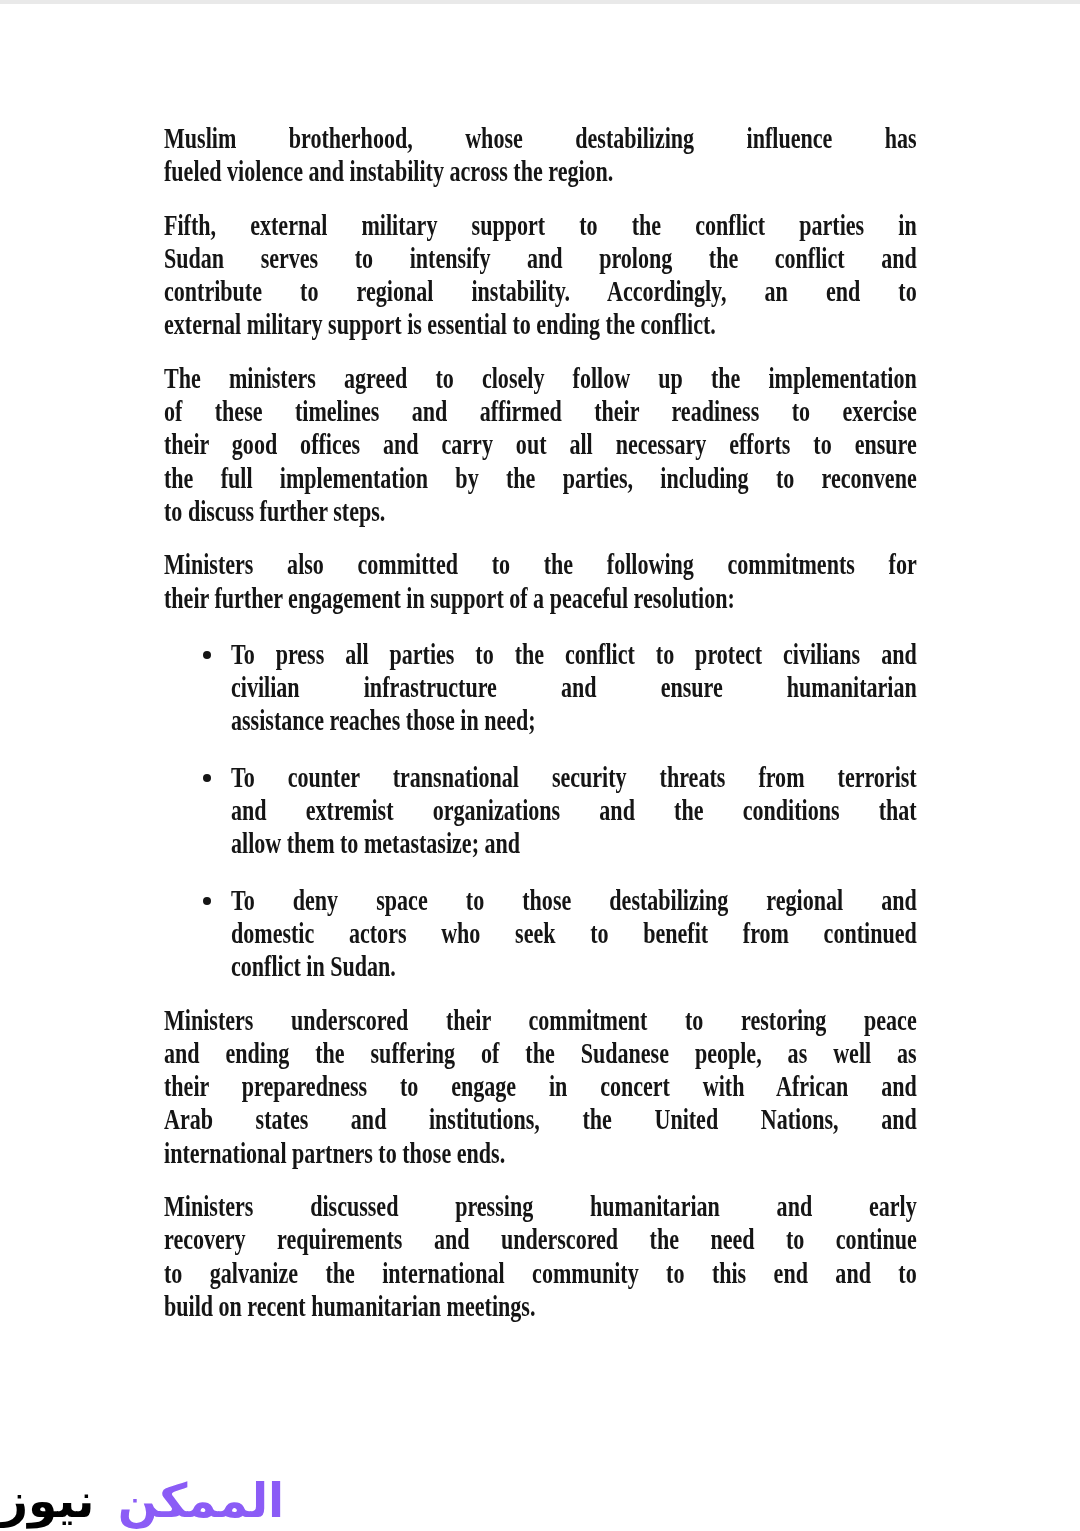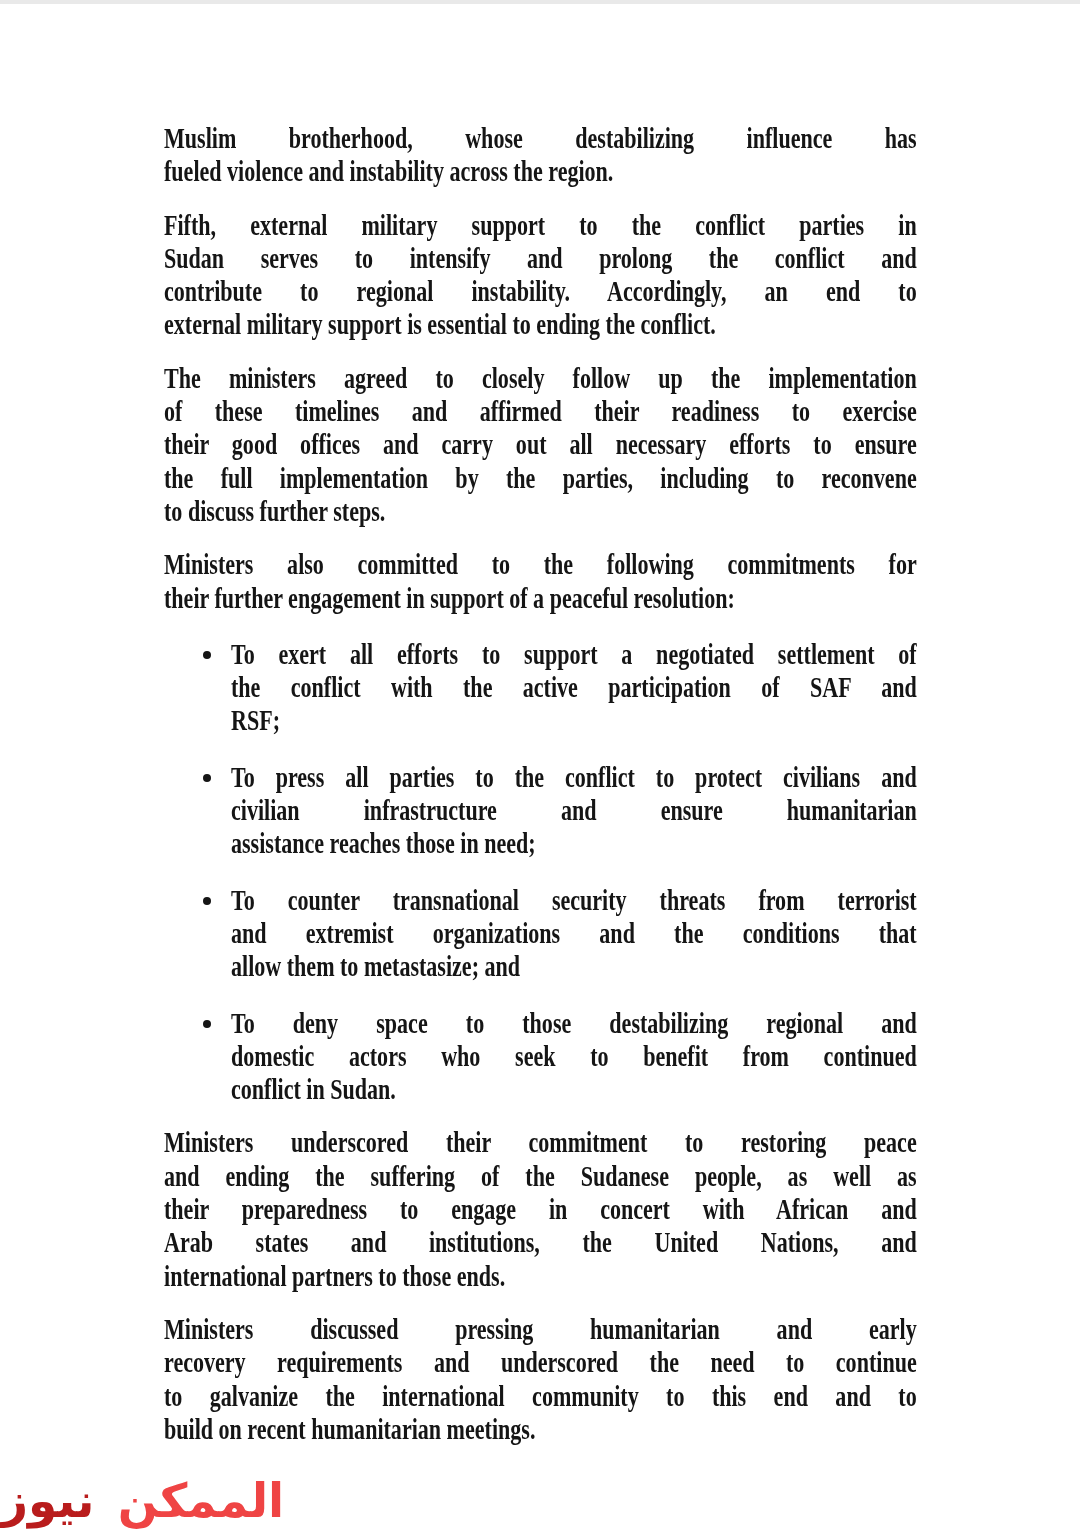--- a/index.html
+++ b/index.html
@@ -96,26 +96,20 @@
       <div class="line">their good offices and carry out all necessary efforts to ensure</div>
       <div class="line">the full implementation by the parties, including to reconvene</div>
       <div class="line last">to discuss further steps.</div>
     </div>
     <div class="block paragraph">
       <div class="line">Ministers also committed to the following commitments for</div>
       <div class="line last">their further engagement in support of a peaceful resolution:</div>
     </div>
     <div class="block bullet">
       <span class="dot"></span>
-      <div class="line">To exert all efforts to support a negotiated settlement of</div>
-      <div class="line">the conflict with the active participation of SAF and</div>
-      <div class="line last">RSF;</div>
-    </div>
-    <div class="block bullet">
-      <span class="dot"></span>
       <div class="line">To press all parties to the conflict to protect civilians and</div>
       <div class="line">civilian infrastructure and ensure humanitarian</div>
       <div class="line last">assistance reaches those in need;</div>
     </div>
     <div class="block bullet">
       <span class="dot"></span>
       <div class="line">To counter transnational security threats from terrorist</div>
       <div class="line">and extremist organizations and the conditions that</div>
       <div class="line last">allow them to metastasize; and</div>
     </div>
@@ -134,15 +128,15 @@
     </div>
     <div class="block paragraph">
       <div class="line">Ministers discussed pressing humanitarian and early</div>
       <div class="line">recovery requirements and underscored the need to continue</div>
       <div class="line">to galvanize the international community to this end and to</div>
       <div class="line last">build on recent humanitarian meetings.</div>
     </div>
   </div>
 
 <div class="watermark" dir="rtl">
-  <span class="wm-first" style="color: #ef4444;">الممكن</span>
-  <span class="wm-second" style="color: #b91c1c;">نيوز</span>
+  <span class="wm-first" style="color: #8b5cf6;">الممكن</span>
+  <span class="wm-second" style="color: #000000;">نيوز</span>
 </div>
 
 </body></html>

